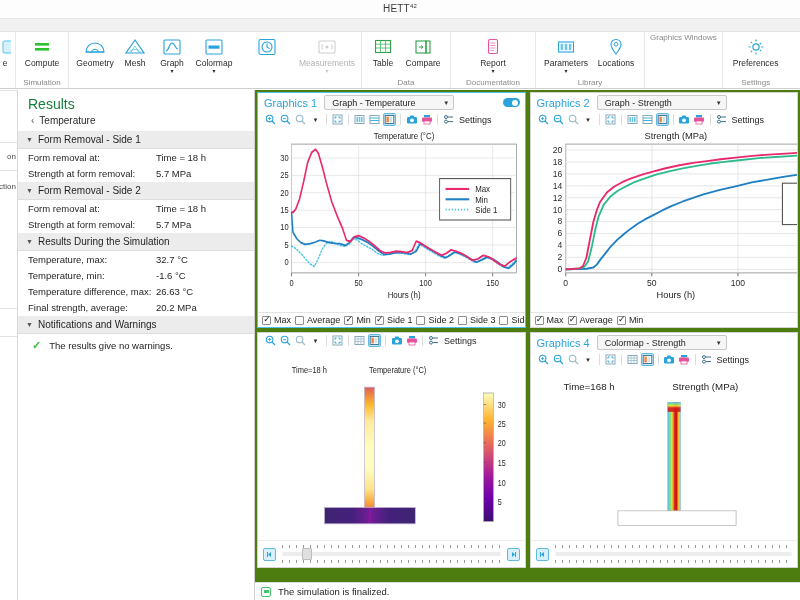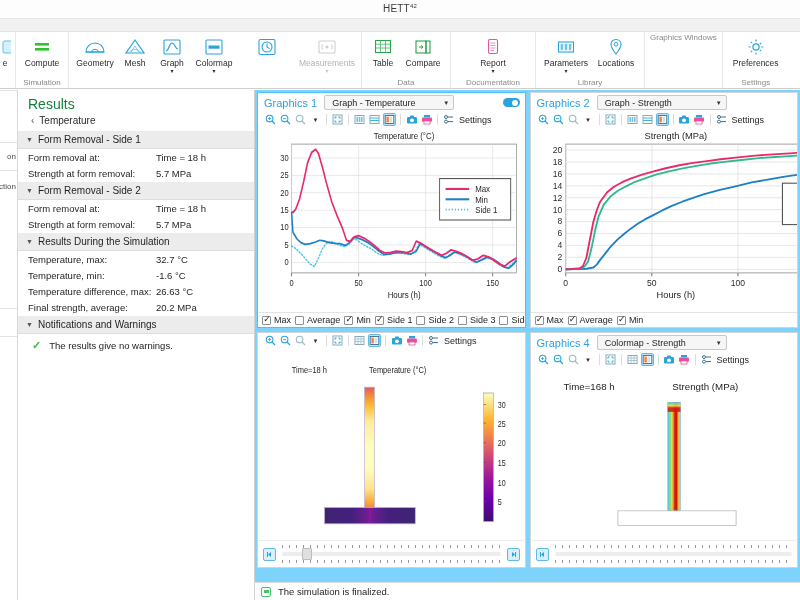--- a/index.html
+++ b/index.html
@@ -110,21 +110,21 @@
     display: flex; align-items: center; gap: 5px;
   }
   .sect-head .tri { font-size: 7px; color: #555; }
   .kv { display: flex; padding: 2.5px 6px 2.5px 10px; font-size: 9.5px; color: #262626; }
   .kv .k { flex: 0 0 128px; }
   .kv .v { flex: 1; }
   .note { display: flex; align-items: center; gap: 8px; padding: 5px 6px 5px 14px; font-size: 9.5px; }
   .note .chk { color: #3fbf3f; font-size: 11px; font-weight: bold; }
 
   
-  .gfx-area { flex: 1; display: flex; flex-direction: column; background: #7dd3fc; min-width:0;gap:12px; }
+  .gfx-area { flex: 1; display: flex; flex-direction: column; background: #4d7c0f; min-width:0;gap:12px; }
   .gfx-grid { flex: 1; display: grid; grid-template-columns: 1fr 1fr; grid-template-rows: 1fr 1fr; gap: 0px; min-height:0;}
   .panel { background: #fff; border: 1px solid #d4d4d4; margin: 2px; display: flex; flex-direction: column; min-width:0; min-height:0; overflow:hidden; }
   .panel.active { border-color: #4cc3f0; }
 
   .p-head { display: flex; align-items: center; gap: 7px; padding: 2px 5px 2px 6px; }
   .p-title { font-size: 11px; color: #2aa3dd; white-space: nowrap; }
   .p-select {
     flex: 0 1 130px; height: 15px; border: 1px solid #c8c8c8; background: #f6f6f6;
     border-radius: 2px; font-size: 9px; color: #1f1f1f;
     display: flex; align-items: center; justify-content: space-between;

